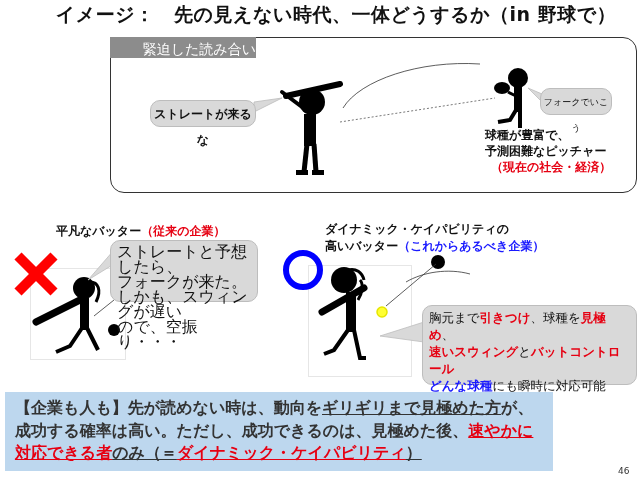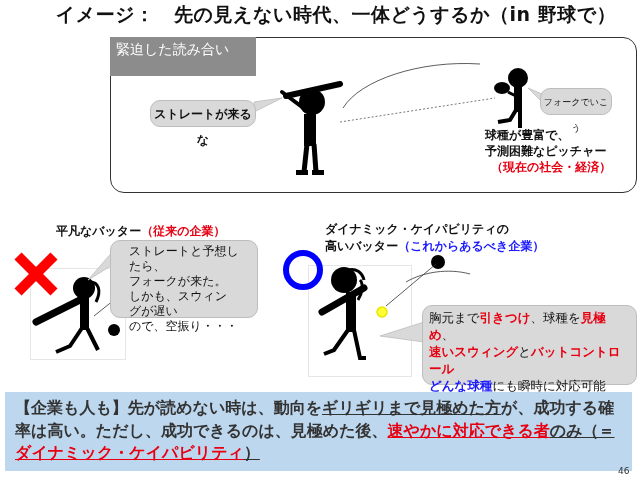--- a/index.html
+++ b/index.html
@@ -1,35 +1,35 @@
 <!DOCTYPE html>
 <html><head>
 <meta charset="utf-8">
 <style>
   html, body { margin: 0; padding: 0; }
   body { width: 640px; height: 480px; background: #ffffff; position: relative; overflow: hidden;
          font-family: "DejaVu Sans", "Liberation Sans", sans-serif; color: #111; }
   .abs { position: absolute; }
   .title { left: 0; top: 2px; width: 640px; text-align: center; font-size: 19px; font-weight: bold; letter-spacing: 0.5px; padding-left: 16px; }
   .scene-box { left: 110px; top: 37px; width: 527px; height: 156px; border: 1px solid #333; border-radius: 14px; box-sizing: border-box; }
-  .scene-label { left: 110px; top: 37px; width: 146px; height: 39px; background: #8c8c8c; color: #fff; font-size: 14px; line-height: 24px; padding-left: 6px; box-sizing: border-box; }
+  .scene-label { left: 110px; top: 37px; width: 146px; height: 21px; background: #8c8c8c; color: #fff; font-size: 14px; line-height: 24px; padding-left: 6px; box-sizing: border-box; text-align: right; }
   .bubble { background: #d9d9d9; border: 1px solid #bdbdbd; border-radius: 10px; box-sizing: border-box; }
   .bubble-batter { left: 150px; top: 100px; width: 106px; height: 27px; font-size: 12px; line-height: 26px; text-align: center; font-weight: bold; }
   .bubble-pitcher { left: 540px; top: 88px; width: 72px; height: 27px; font-size: 9px; line-height: 26px; text-align: center; }
   .pitcher-desc { left: 485px; top: 127px; font-size: 12px; font-weight: bold; line-height: 16px; }
   .red { color: #e60012; }
   .blue { color: #1a1aff; }
   .pitcher-desc .red { display: block; padding-left: 6px; }
   .left-heading { left: 56px; top: 223px; font-size: 12px; font-weight: bold; }
   .right-heading { left: 325px; top: 221px; font-size: 12px; font-weight: bold; line-height: 17px; }
-  .bubble-left { left: 110px; top: 240px; width: 148px; height: 78px; font-size: 12px; line-height: 15px; padding: 3px 18px; border-radius: 10px; }
+  .bubble-left { left: 110px; top: 240px; width: 148px; height: 62px; font-size: 16px; line-height: 15px; padding: 3px 6px; border-radius: 10px; }
   .bubble-right { left: 422px; top: 305px; width: 215px; height: 80px; font-size: 12.5px; line-height: 17px; padding: 3px 6px; border-radius: 10px; }
   .bubble-right .hl-red { color: #e60012; font-weight: bold; }
   .bubble-right .hl-blue { color: #1a1aff; font-weight: bold; }
-  .summary { left: 5px; top: 392px; width: 627px; height: 79px; background: #bdd7ee; box-sizing: border-box; padding: 5px 10px; font-size: 16px; font-weight: bold; line-height: 22.5px; color: #333; }
+  .summary { left: 5px; top: 392px; width: 548px; height: 79px; background: #bdd7ee; box-sizing: border-box; padding: 5px 10px; font-size: 16px; font-weight: bold; line-height: 22.5px; color: #333; }
   .summary .ul { text-decoration: underline; }
   .summary .ul-red { text-decoration: underline; color: #e60012; }
   .page-num { left: 618px; top: 466px; font-size: 9px; color: #333; }
   .frame { border: 1px solid #e6e6e6; box-sizing: border-box; background: transparent; }
   svg { position: absolute; overflow: visible; }
 </style>
 </head>
 <body>
 
 <div class="abs title">イメージ：　先の見えない時代、一体どうするか（in 野球で）</div>

